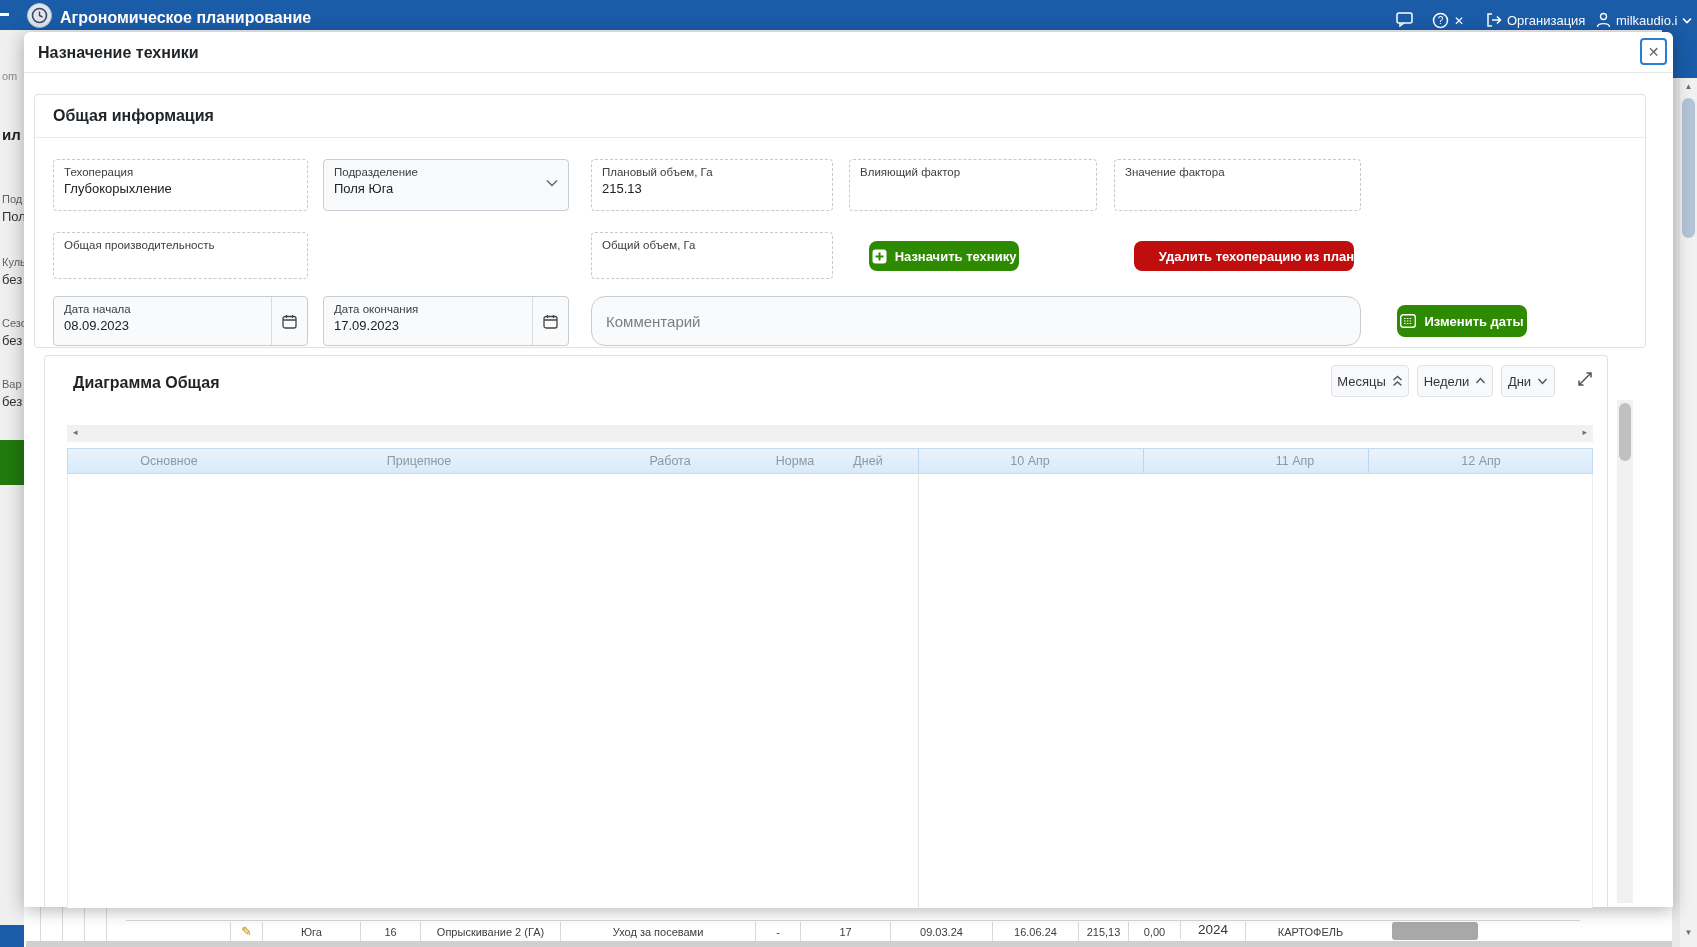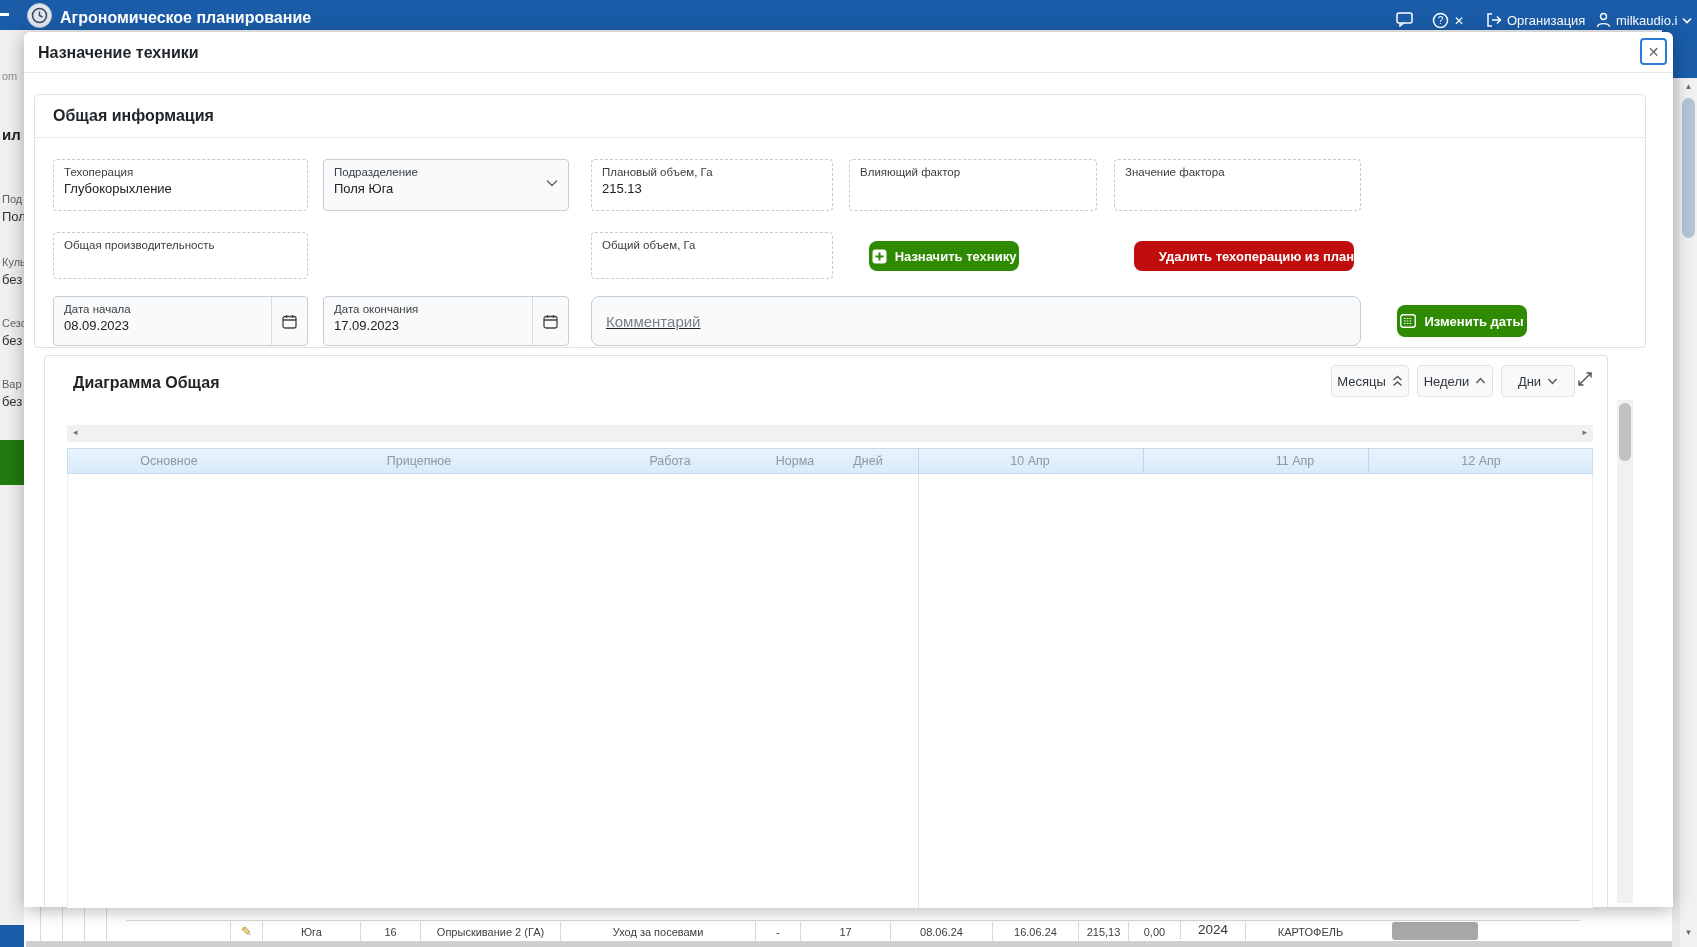--- a/index.html
+++ b/index.html
@@ -57,22 +57,22 @@
   .fld .chev { position:absolute; right:10px; top:19px; color:#5f6368; }
   .cal-seg { position:absolute; right:0; top:0; width:36px; height:100%; border-left:1px solid #d9dde1;
     display:flex; align-items:center; justify-content:center; color:#444; border-radius:0 4px 4px 0; }
 
   .btn { position:absolute; border:none; border-radius:8px; color:#fff; font-size:13px; font-weight:600;
     display:flex; align-items:center; justify-content:center; gap:8px; cursor:pointer;
     font-family:"Liberation Sans", sans-serif; white-space:nowrap;margin-left:20px; }
   .btn.green { background:#2e8a00; }
   .btn.red { background:#c00d0d;gap:32px; }
 
-  .comment-input { position:absolute; border:1px solid #c6cdd4; border-radius:8px; background:#f9fafb;
-    font-size:15px; color:#202124; padding:8px 14px; font-family:"Liberation Sans", sans-serif;text-decoration:underline; }
+  .comment-input { position:absolute; border:1px solid #c6cdd4; border-radius:14px; background:#f9fafb;
+    font-size:15px; color:#202124; padding:8px 14px; font-family:"Liberation Sans", sans-serif; }
   .comment-input::placeholder { color:#7a7f85; opacity:1; }
 
   
   .view-btn { position:absolute; top:9px; height:32px; background:#f8f9fa; border:1px solid #dfe3e7;
     border-radius:4px; color:#33373b; font-size:13px; display:flex; align-items:center; justify-content:center;
     gap:6px; cursor:pointer; font-family:"Liberation Sans", sans-serif; }
   .hscroll { position:absolute; left:22px; top:69px; width:1526px; height:17px; background:#f1f1f1; }
   .hscroll .ar { position:absolute; top:2px; color:#707070; font-size:9px; }
   .ghead { position:absolute; left:22px; top:92px; width:1526px; height:26px;
     background:linear-gradient(#e9f3fc,#d8eafa); border:1px solid #c3dcf3; }
@@ -152,21 +152,21 @@
     <div class="vline" style="left:60px;"></div>
     <div class="vline" style="left:82px;"></div>
     <div class="brow"></div>
     <div class="bcell" style="left:206px; top:19px; width:32px; color:#b58900; font-size:13px;">✎</div>
     <div class="bcell" style="left:238px; top:19px; width:98px;">Юга</div>
     <div class="bcell" style="left:336px; top:19px; width:60px;">16</div>
     <div class="bcell" style="left:396px; top:19px; width:140px;">Опрыскивание 2 (ГА)</div>
     <div class="bcell" style="left:536px; top:19px; width:195px;">Уход за посевами</div>
     <div class="bcell" style="left:731px; top:19px; width:45px;">-</div>
     <div class="bcell" style="left:776px; top:19px; width:90px;">17</div>
-    <div class="bcell" style="left:866px; top:19px; width:102px;">08.06.24</div>
+    <div class="bcell" style="left:866px; top:19px; width:102px;">09.03.24</div>
     <div class="bcell" style="left:968px; top:19px; width:86px;">16.06.24</div>
     <div class="bcell" style="left:1054px; top:19px; width:50px;">215,13</div>
     <div class="bcell" style="left:1104px; top:19px; width:52px;">0,00</div>
     <div class="bcell" style="left:1156px; top:17px; width:65px; font-size:13.5px; color:#33373b;">2024</div>
     <div class="bcell" style="left:1221px; top:19px; width:130px;">КАРТОФЕЛЬ</div>
     <div class="gray-btn"></div>
   </div>
   <div class="abs footer-strip"></div>
 
   <div class="abs right-gap"></div>
@@ -272,21 +272,21 @@
         <svg width="11" height="12" viewBox="0 0 11 12">
             <path d="M1.5 5 L5.5 1.5 L9.5 5 M1.5 10.5 L5.5 7 L9.5 10.5" fill="none" stroke="#555" stroke-width="1.4"></path>
           </svg>
       </button>
       <button class="view-btn" style="left:1372px; width:76px;">
         <span>Недели</span>
         <svg width="11" height="8" viewBox="0 0 11 8">
             <path d="M1.5 6 L5.5 1.5 L9.5 6" fill="none" stroke="#555" stroke-width="1.4"></path>
           </svg>
       </button>
-      <button class="view-btn" style="left:1456px; width:74px;">
+      <button class="view-btn" style="left:1456px; width:54px;">
         <span>Дни</span>
         <svg width="11" height="8" viewBox="0 0 11 8">
             <path d="M1.5 2 L5.5 6.5 L9.5 2" fill="none" stroke="#555" stroke-width="1.4"></path>
           </svg>
       </button>
       <div class="abs" style="left:1530px; top:13px; width:22px; height:22px; cursor:pointer;">
         <svg width="20" height="20" viewBox="0 0 20 20">
             <path d="M4 16 L16 4 M11.5 4 H16 V8.5 M8.5 16 H4 V11.5" fill="none" stroke="#555" stroke-width="1.5"></path>
           </svg>
       </div>

